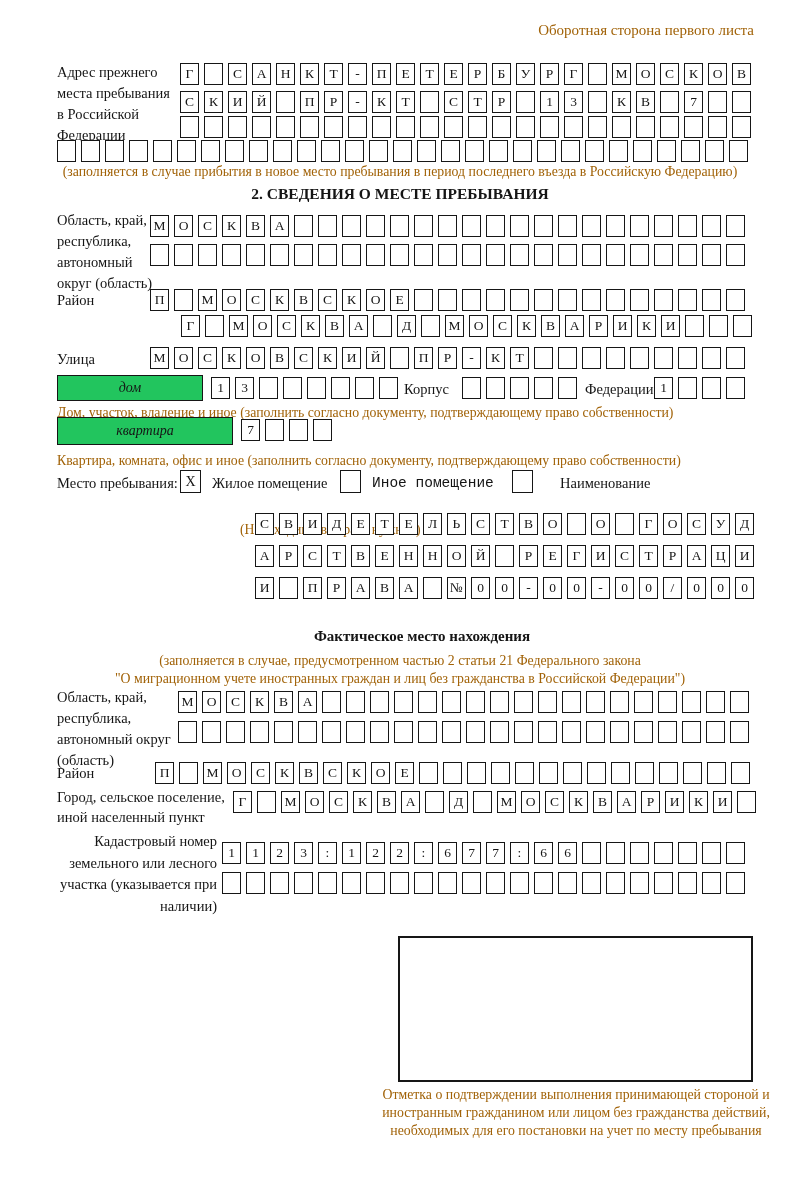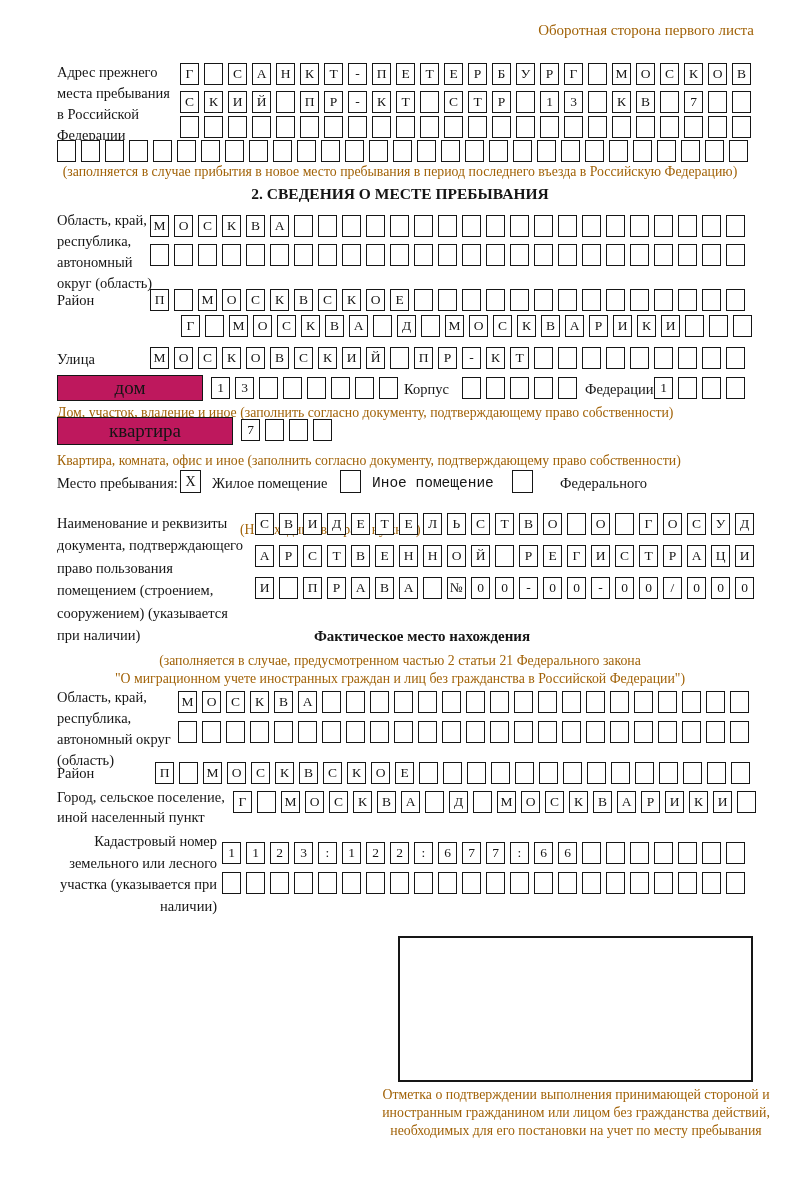--- a/index.html
+++ b/index.html
@@ -22,21 +22,21 @@
     width:19px;height:22px;
     border:1.7px solid #161616;
     display:flex;align-items:center;justify-content:center;
     font-size:13.5px;line-height:1;
     background:#fff;
   }
   .wbox{
     box-sizing:border-box;
     border:1.7px solid #161616;
     display:flex;align-items:center;justify-content:center;
-    font-size:19px;background:#be185d;
+    font-size:14px;background:#22c55e;font-style:italic;
   }
   .chk{
     box-sizing:border-box;
     width:21px;height:23px;
     border:1.7px solid #161616;
     display:flex;align-items:center;justify-content:center;
     font-size:14px;background:#fff;
   }
   .bigbox{
     box-sizing:border-box;
@@ -67,24 +67,23 @@
 
   <div class="abs wbox" style="left:57px;top:417px;width:176px;height:28px;">квартира</div>
   <div class="abs note" style="left:57px;top:452px;">Квартира, комната, офис и иное (заполнить согласно документу, подтверждающему право собственности)</div>
 
   <div class="abs lbl" style="left:57px;top:473px;">Место пребывания:</div>
   <div class="abs chk" style="left:180px;top:470px;">X</div>
   <div class="abs lbl" style="left:212px;top:473px;">Жилое помещение</div>
   <div class="abs chk" style="left:340px;top:470px;"></div>
   <div class="abs lbl" style="left:372px;top:473px;font-family:Liberation Mono, monospace;">Иное помещение</div>
   <div class="abs chk" style="left:512px;top:470px;"></div>
-  <div class="abs lbl" style="left:560px;top:473px;">Федерального</div>
+  <div class="abs lbl" style="left:560px;top:473px;">Наименование</div>
   <div class="abs note" style="left:240px;top:521px;">(Необходимо выбрать нужное)</div>
 
-  <div class="abs lbl" style="left:57px;top:512px;width:192px;line-height:22.4px;">Наименование и реквизиты документа, подтверждающего право пользования помещением (строением, сооружением) (указывается при наличии)</div>
 
   <div class="abs center bold" style="top:628px;font-size:15px;margin-left:22px;">Фактическое место нахождения</div>
   <div class="abs note center" style="top:652px;">(заполняется в случае, предусмотренном частью 2 статьи 21 Федерального закона</div>
   <div class="abs note center" style="top:670px;">"О миграционном учете иностранных граждан и лиц без гражданства в Российской Федерации")</div>
 
   <div class="abs lbl" style="left:57px;top:687px;width:135px;">Область, край, республика, автономный округ (область)</div>
   <div class="abs lbl" style="left:57px;top:763px;">Район</div>
   <div class="abs lbl" style="left:57px;top:787px;width:180px;line-height:20px;">Город, сельское поселение, иной населенный пункт</div>
   <div class="abs lbl" style="left:57px;top:831px;width:160px;line-height:21.5px;text-align:right;">Кадастровый номер земельного или лесного участка (указывается при наличии)</div>
 

